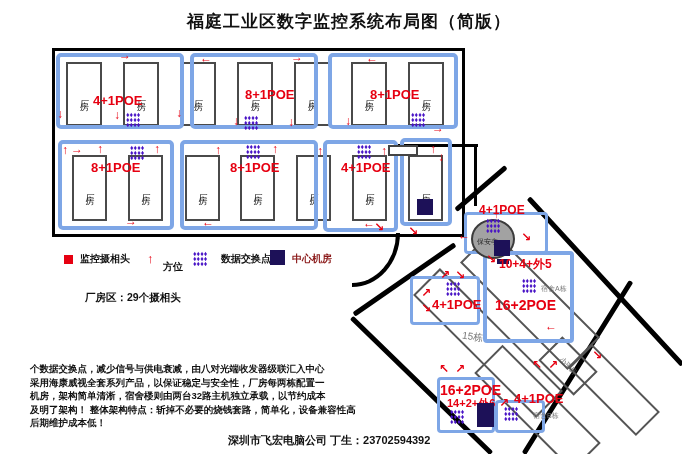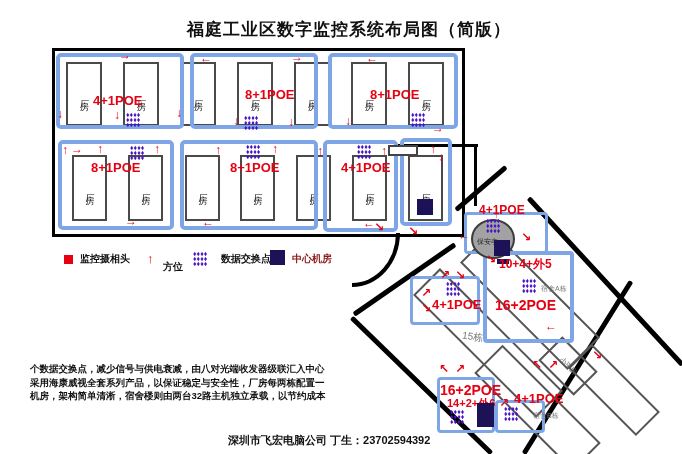--- a/index.html
+++ b/index.html
@@ -1,19 +1,19 @@
 <!DOCTYPE html>
 <html><head>
 <meta charset="utf-8">
 <style>
   html,body{margin:0;padding:0;background:#fff;}
   .screen{position:relative;width:682px;height:454px;background:#fff;overflow:hidden;
           font-family:"Liberation Sans","DejaVu Sans",sans-serif;color:#111;}
   .abs{position:absolute;}
-  .title{left:16px;right:0;top:10px;text-align:center;font-size:17px;font-weight:bold;letter-spacing:1px;z-index:9;margin-top:8px;}
+  .title{left:16px;right:0;top:10px;text-align:center;font-size:17px;font-weight:bold;letter-spacing:1px;z-index:9;}
   .farea{left:52px;top:48px;width:407px;height:183px;border:3px solid #000;z-index:1;}
   .line{background:#000;z-index:1;}
   .panel{border:4px solid #7ea6e6;border-radius:5px;z-index:5;}
   .bbox{border:3px solid #7ea6e6;border-radius:4px;z-index:5;}
   .bld{border:2px solid #4a4a4a;background:#fff;z-index:3;display:flex;align-items:center;justify-content:center;
        writing-mode:vertical-rl;text-orientation:upright;font-size:9px;letter-spacing:1px;color:#111;}
   .poe{color:#e60011;font-weight:bold;font-size:13px;white-space:nowrap;z-index:7;line-height:1;}
   .poe.sm{font-size:11px;}
   .poe.md{font-size:12px;}
   .arw{color:#e60011;font-weight:bold;font-size:12px;line-height:1;z-index:8;}
@@ -125,26 +125,29 @@
   <span class="abs arw" style="left:147px;top:252px;font-size:13px;">↑</span>
   <div class="abs ltext" style="left:163px;top:260px;">方位</div>
   <div class="abs diamonds" style="left:193px;top:251px;">♦♦♦♦
 ♦♦♦♦
 ♦♦♦♦</div>
   <div class="abs ltext" style="left:221px;top:252px;">数据交换点</div>
   <div class="abs navy" style="left:270px;top:250px;width:15px;height:15px;"></div>
   <div class="abs ltext" style="left:292px;top:252px;color:#8b1a1a;">中心机房</div>
 
   <div class="abs stats">
+    <div>厂房区：29个摄相头</div>
   </div>
 
   <div class="abs desc">
     <div>个数据交换点，减少信号与供电衰减，由八对光端收发器级联汇入中心</div>
     <div>采用海康威视全套系列产品，以保证稳定与安全性，厂房每两栋配置一</div>
     <div>机房，架构简单清淅，宿舍楼则由两台32路主机独立承载，以节约成本</div>
+    <div>及明了架构！ 整体架构特点：斩掉不必要的烧钱套路，简单化，设备兼容性高</div>
+    <div>后期维护成本低！</div>
   </div>
 
   <div class="abs footer">深圳市飞宏电脑公司 丁生：23702594392</div>
 
   <div class="abs road" style="left:448px;top:186px;width:66px;transform:rotate(-40.7deg);"></div>
   <div class="abs road" style="left:343px;top:277px;width:123px;transform:rotate(-34.7deg);"></div>
   <div class="abs road" style="left:492px;top:279px;width:227px;transform:rotate(47.3deg);"></div>
   <div class="abs road" style="left:324px;top:383px;width:195px;transform:rotate(44.2deg);"></div>
   <div class="abs road" style="left:476px;top:365px;width:203px;transform:rotate(121.9deg);"></div>
   <div class="abs curve"></div>

